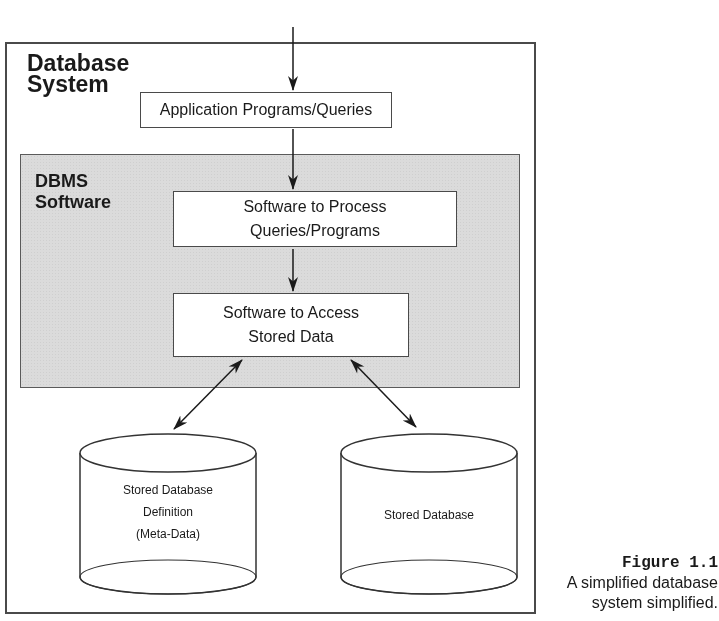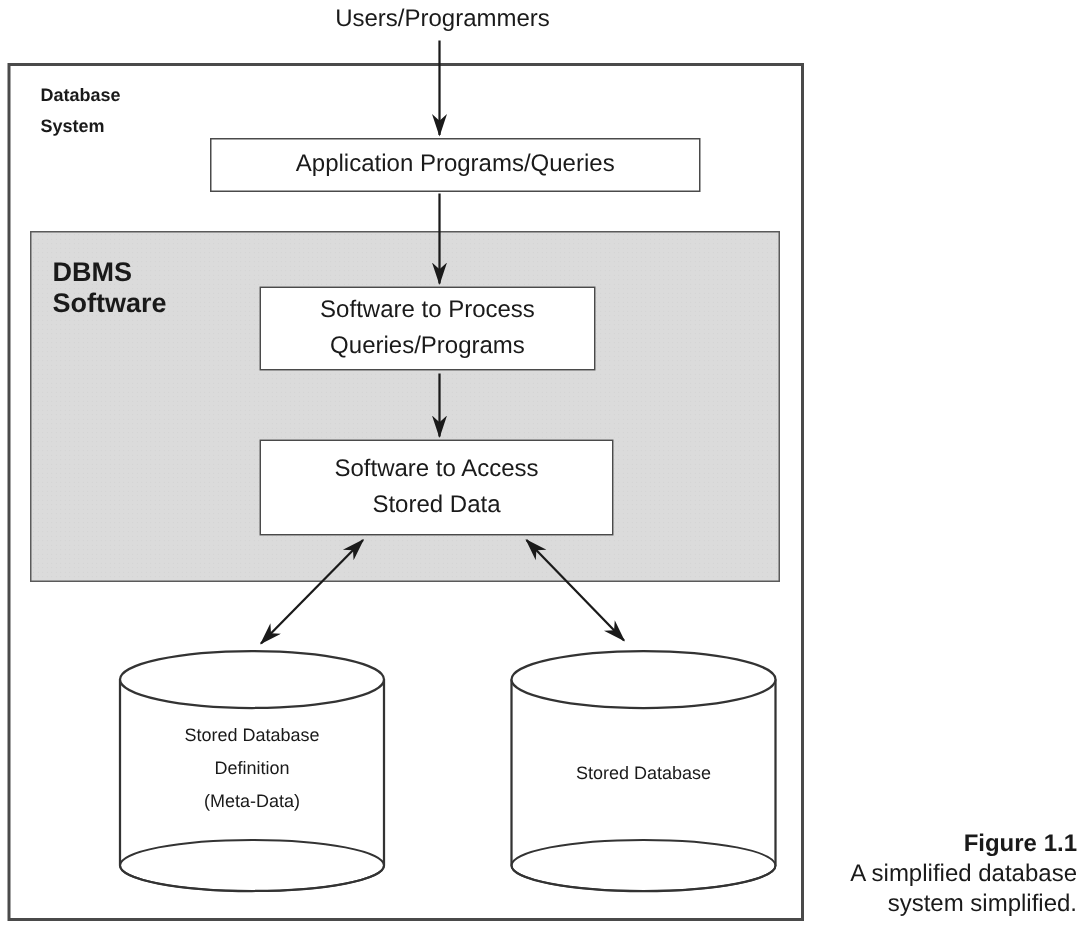--- a/index.html
+++ b/index.html
@@ -21,61 +21,60 @@
   .users-label{
     left:150px;top:4px;width:290px;
     text-align:center;font-size:16px;
   }
   .outer-box{
     left:5px;top:42px;width:531px;height:572px;
     border:2px solid var(--border);
     box-sizing:border-box;background:#fff;
   }
   .outer-title{
-    left:27px;top:53px;font-weight:bold;font-size:12px;line-height:21px;
+    left:27px;top:53px;font-weight:bold;font-size:23px;line-height:21px;
   }
   .dbms-box{
     left:20px;top:154px;width:500px;height:234px;
     box-sizing:border-box;
     border:1.5px solid #5a5a5a;
     background-color:var(--gray-fill);
     background-image:radial-gradient(#cfcfcf 0.5px, rgba(0,0,0,0) 0.6px);
     background-size:3px 3px;
   }
   .dbms-title{
     left:35px;top:171px;font-weight:bold;font-size:18px;line-height:21px;
   }
   .node{
     box-sizing:border-box;
     background:#fff;
     border:1.5px solid var(--border);
     display:flex;align-items:center;justify-content:center;
     text-align:center;font-size:16px;line-height:24px;
   }
-  .app-box{left:140px;top:92px;width:327px;height:36px;}
-  .process-box{left:173px;top:191px;width:224px;height:56px;}
+  .app-box{left:140px;top:92px;width:252px;height:36px;}
+  .process-box{left:173px;top:191px;width:284px;height:56px;}
   .access-box{left:173px;top:293px;width:236px;height:64px;align-items:center;}
   .overlay{left:0;top:0;pointer-events:none;}
   .cyl-label{
     text-align:center;font-size:12px;line-height:22px;
   }
   .cyl-label-left{left:80px;top:479px;width:176px;}
   .cyl-label-right{left:341px;top:504px;width:176px;}
   .caption{
     right:1px;top:553px;width:220px;
     text-align:right;font-size:16px;line-height:20px;
   }
-  .caption .title{font-weight:bold;}
+  .caption .title{font-weight:bold;font-family:Liberation Mono, monospace;}
 </style>
 </head>
 <body>
 
 <div class="canvas">
 
-  <div class="abs users-label">Users/Programmers</div>
 
   <div class="abs outer-box"></div>
 
   <div class="abs outer-title pre">Database
 System</div>
 
   <div class="abs dbms-box"></div>
 
   <div class="abs dbms-title pre">DBMS
 Software</div>

